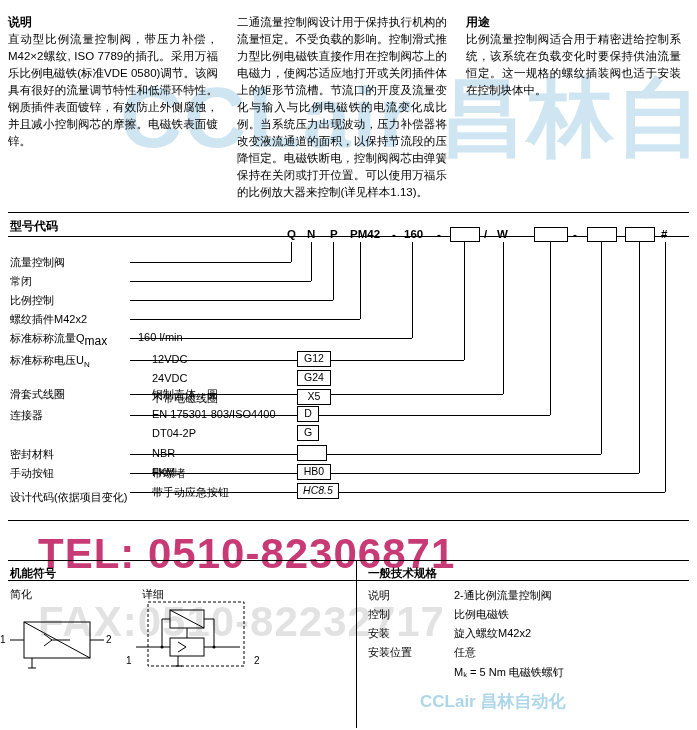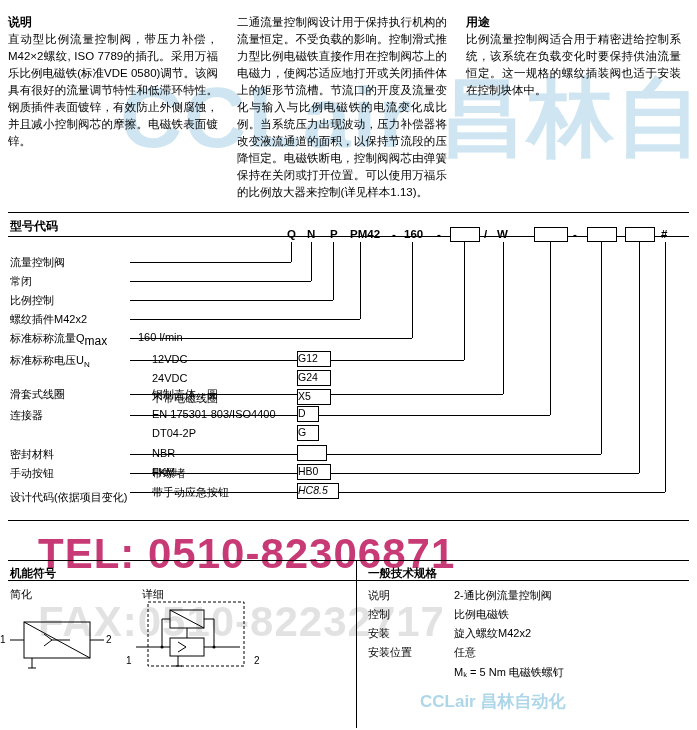--- a/index.html
+++ b/index.html
@@ -33,21 +33,21 @@
 
   
   #modelcode-title{left:10px;top:218px;font-size:12px;font-weight:bold;}
   #rule1{position:absolute;left:8px;top:212px;width:681px;}
   #rule2{position:absolute;left:8px;top:236px;width:681px;}
   #rule3{position:absolute;left:8px;top:520px;width:681px;}
 
   .code-row{position:absolute;top:228px;font-size:11.5px;font-weight:bold;}
 
   .box{
-    border:1px solid #000;display:inline-block;
+    border:1px solid #000;display:inline-block;text-align:center;
     font-size:10.5px;line-height:12px;background:#fff;
   }
 
   .lbl{position:absolute;font-size:11px;}
   .val{position:absolute;font-size:11px;}
 
   .vline{position:absolute;width:1px;background:#000;}
   .hline{position:absolute;height:1px;background:#000;}
 
   

